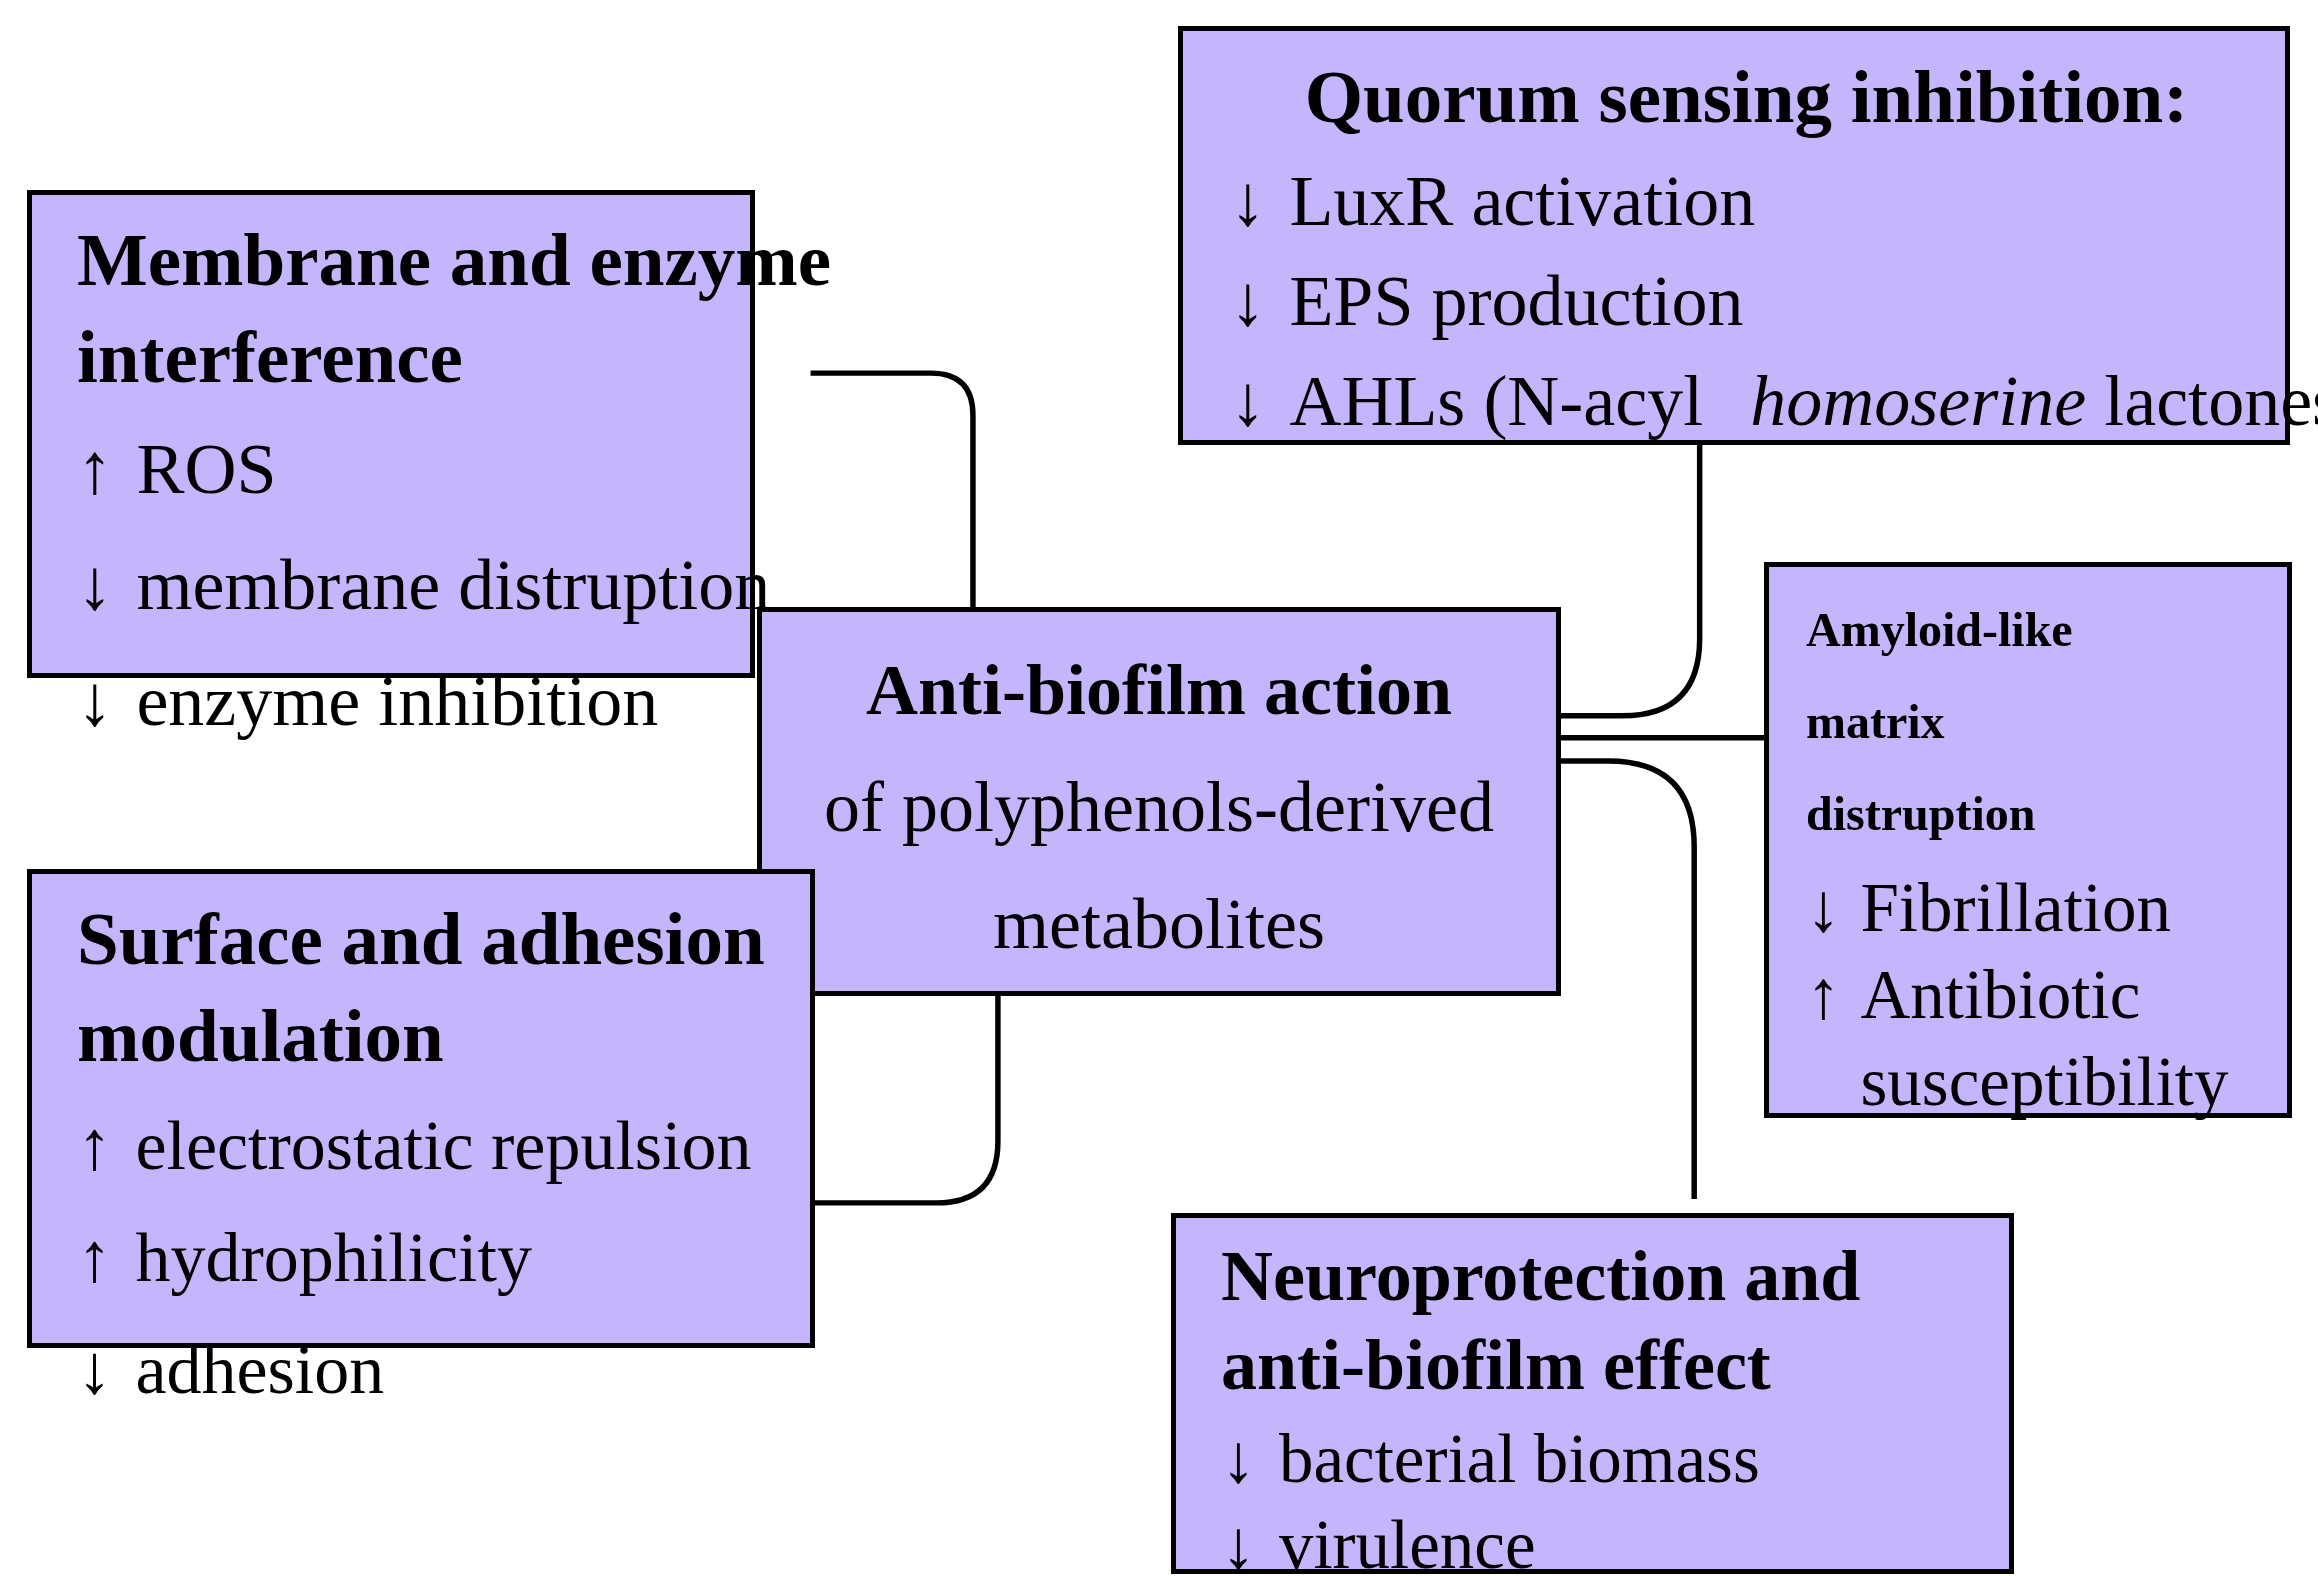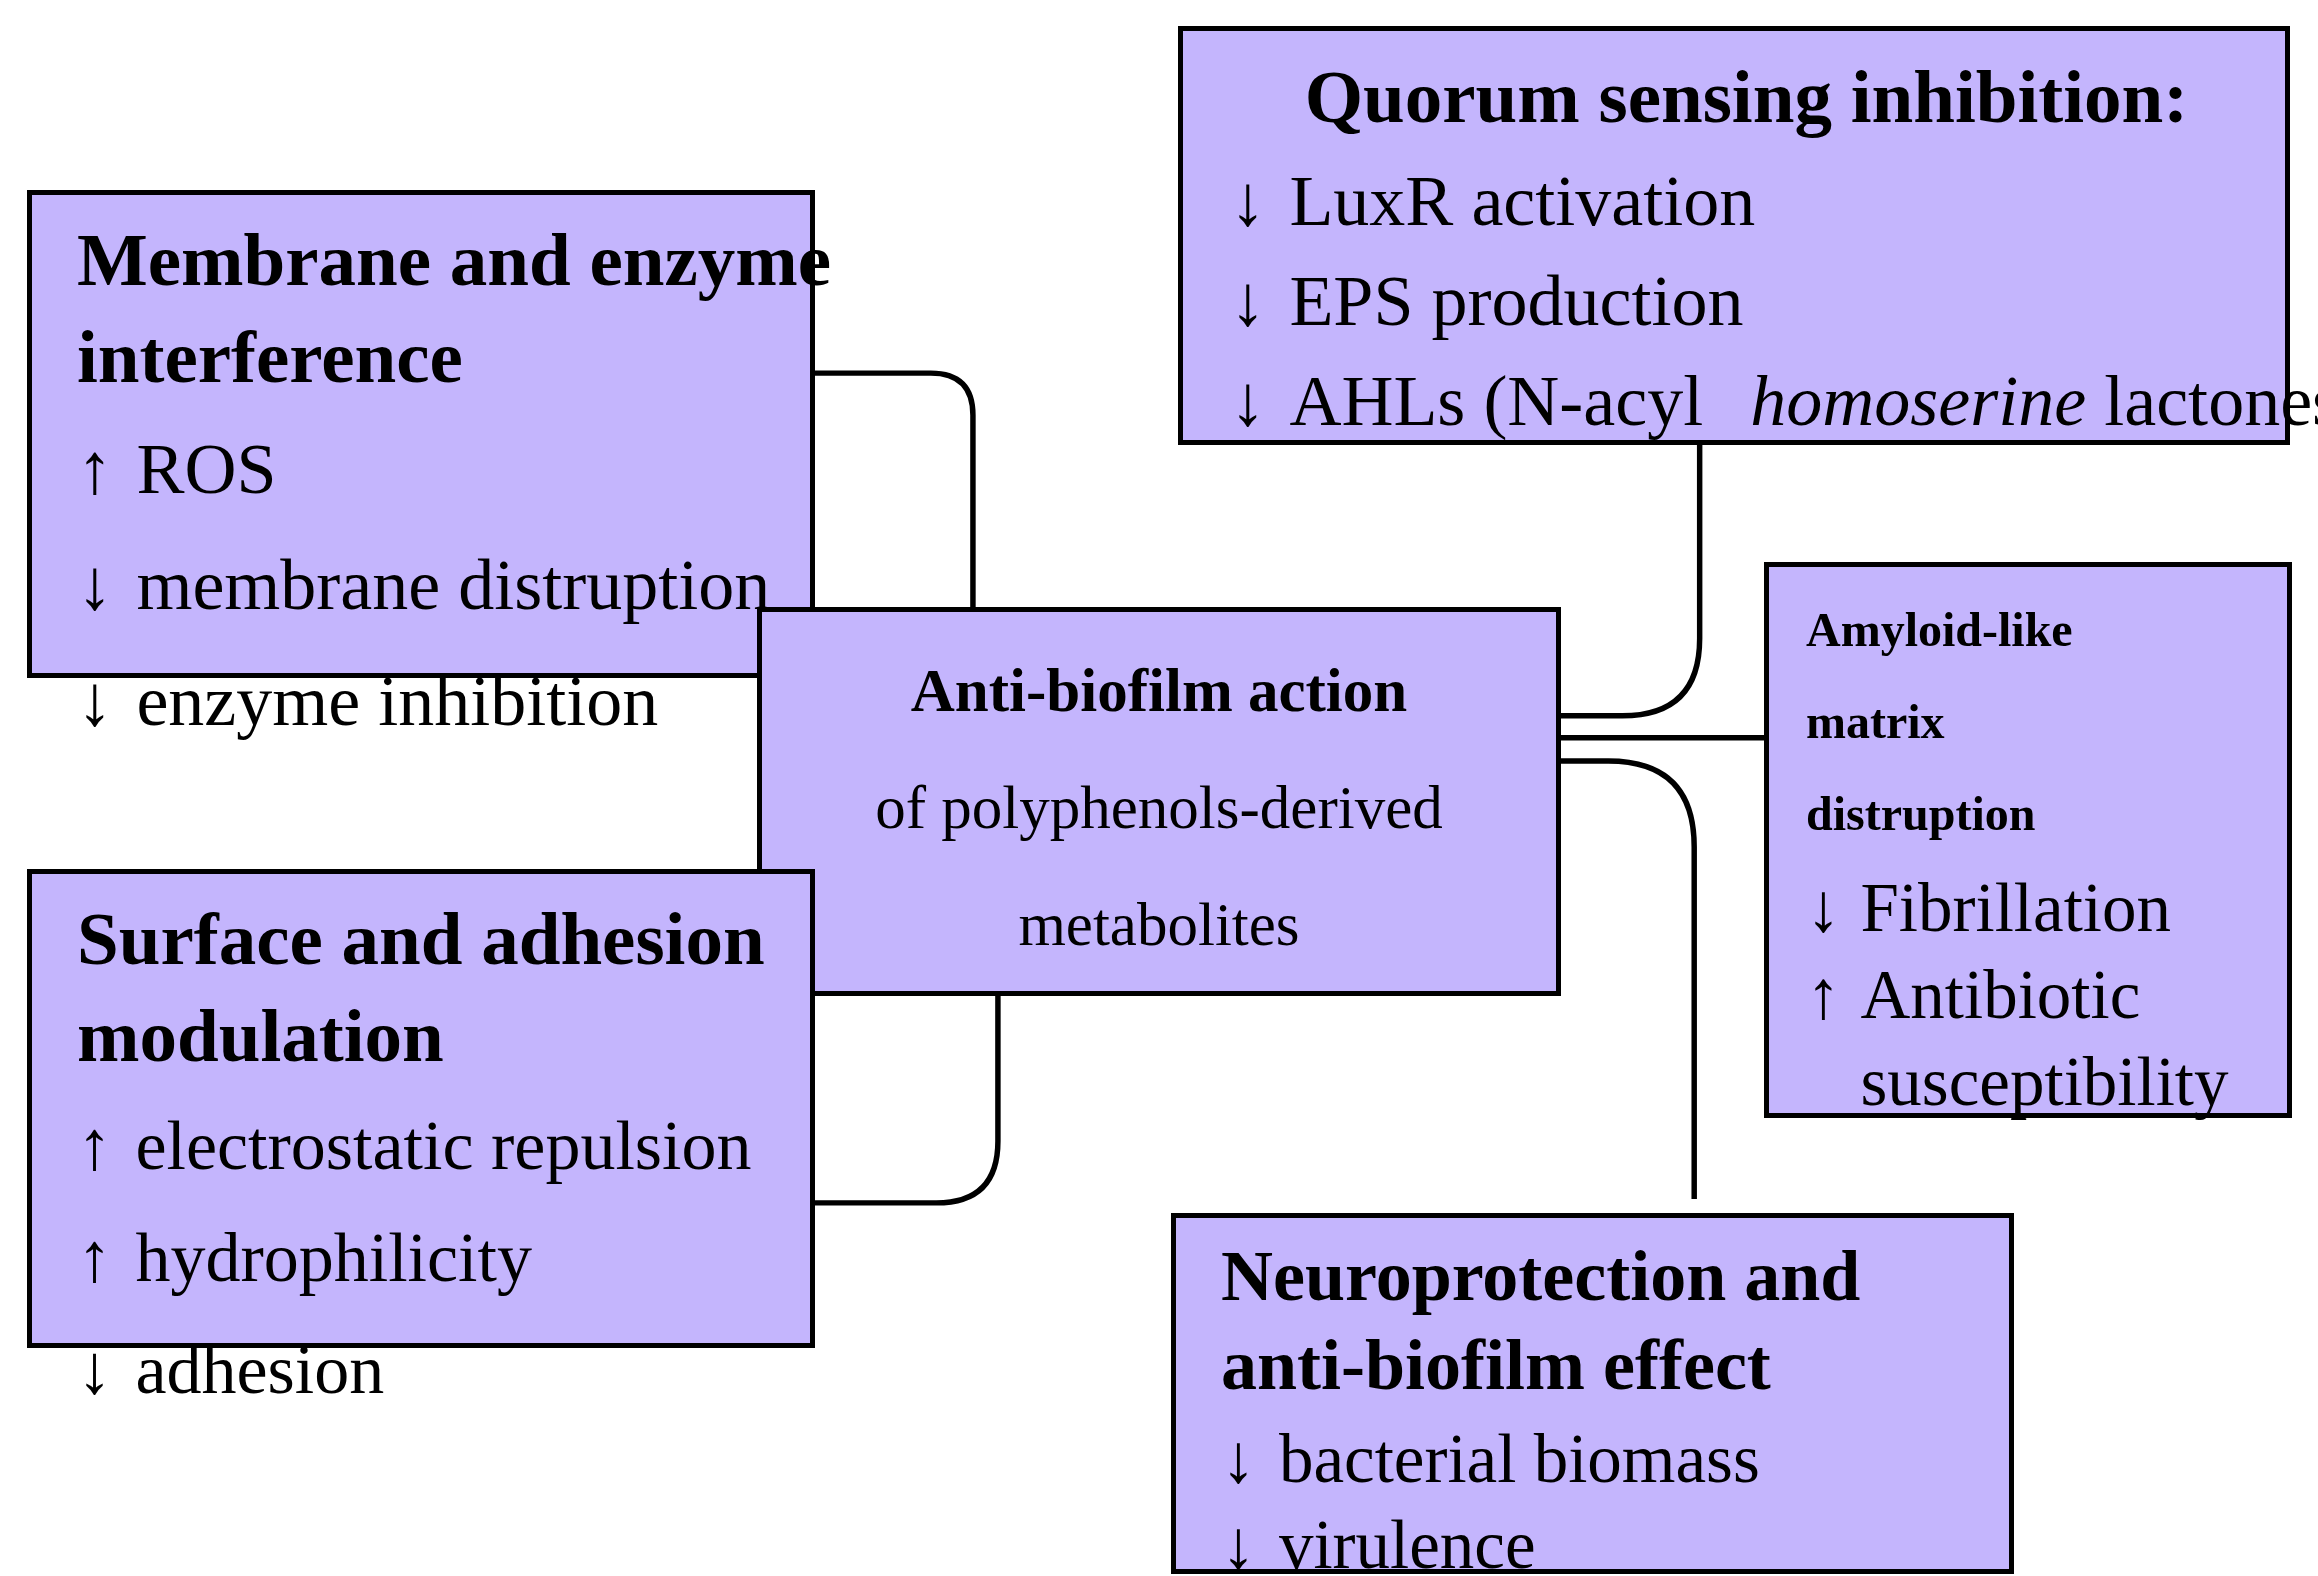--- a/index.html
+++ b/index.html
@@ -54,41 +54,41 @@
   .item .txt {
     flex: 0 1 auto;
   }
   .item .txt .it {
     font-style: italic;
     margin-left: 29px;
   }
 
   
   .box-membrane {
-    left: 27px; top: 190px; width: 788px; height: 488px;
+    left: 27px; top: 190px; width: 728px; height: 488px;
     padding: 15.6px 23.4px 0 45px;
   }
   .box-membrane .title { font-size: 75px; line-height: 97px; }
   .box-membrane .items { margin-top: 6.2px; font-size: 72px; line-height: 116px; }
 
   
   .box-quorum {
     left: 1178px; top: 26px; width: 1112px; height: 419px;
     padding: 14px 22px 0 47px;
   }
   .box-quorum .title { font-size: 75px; line-height: 103px; text-align: center; }
   .box-quorum .items { margin-top: 3.1px; font-size: 72px; line-height: 100px; }
 
   
   .box-central {
     left: 757px; top: 607px; width: 804px; height: 389px;
     padding: 20px 7.8px 0 7.8px;
     text-align: center;
   }
-  .box-central .cline { font-size: 61px; line-height: 117px; white-space: nowrap; }
+  .box-central .cline { font-size: 72px; line-height: 117px; white-space: nowrap; }
   .box-central .cline.bold { font-weight: bold; }
 
   
   .box-surface {
     left: 27px; top: 869px; width: 788px; height: 479px;
     padding: 15.6px 15.6px 0 45px;
   }
   .box-surface .title { font-size: 75px; line-height: 97px; }
   .box-surface .items { margin-top: 6.2px; font-size: 70px; line-height: 112px; }
 

